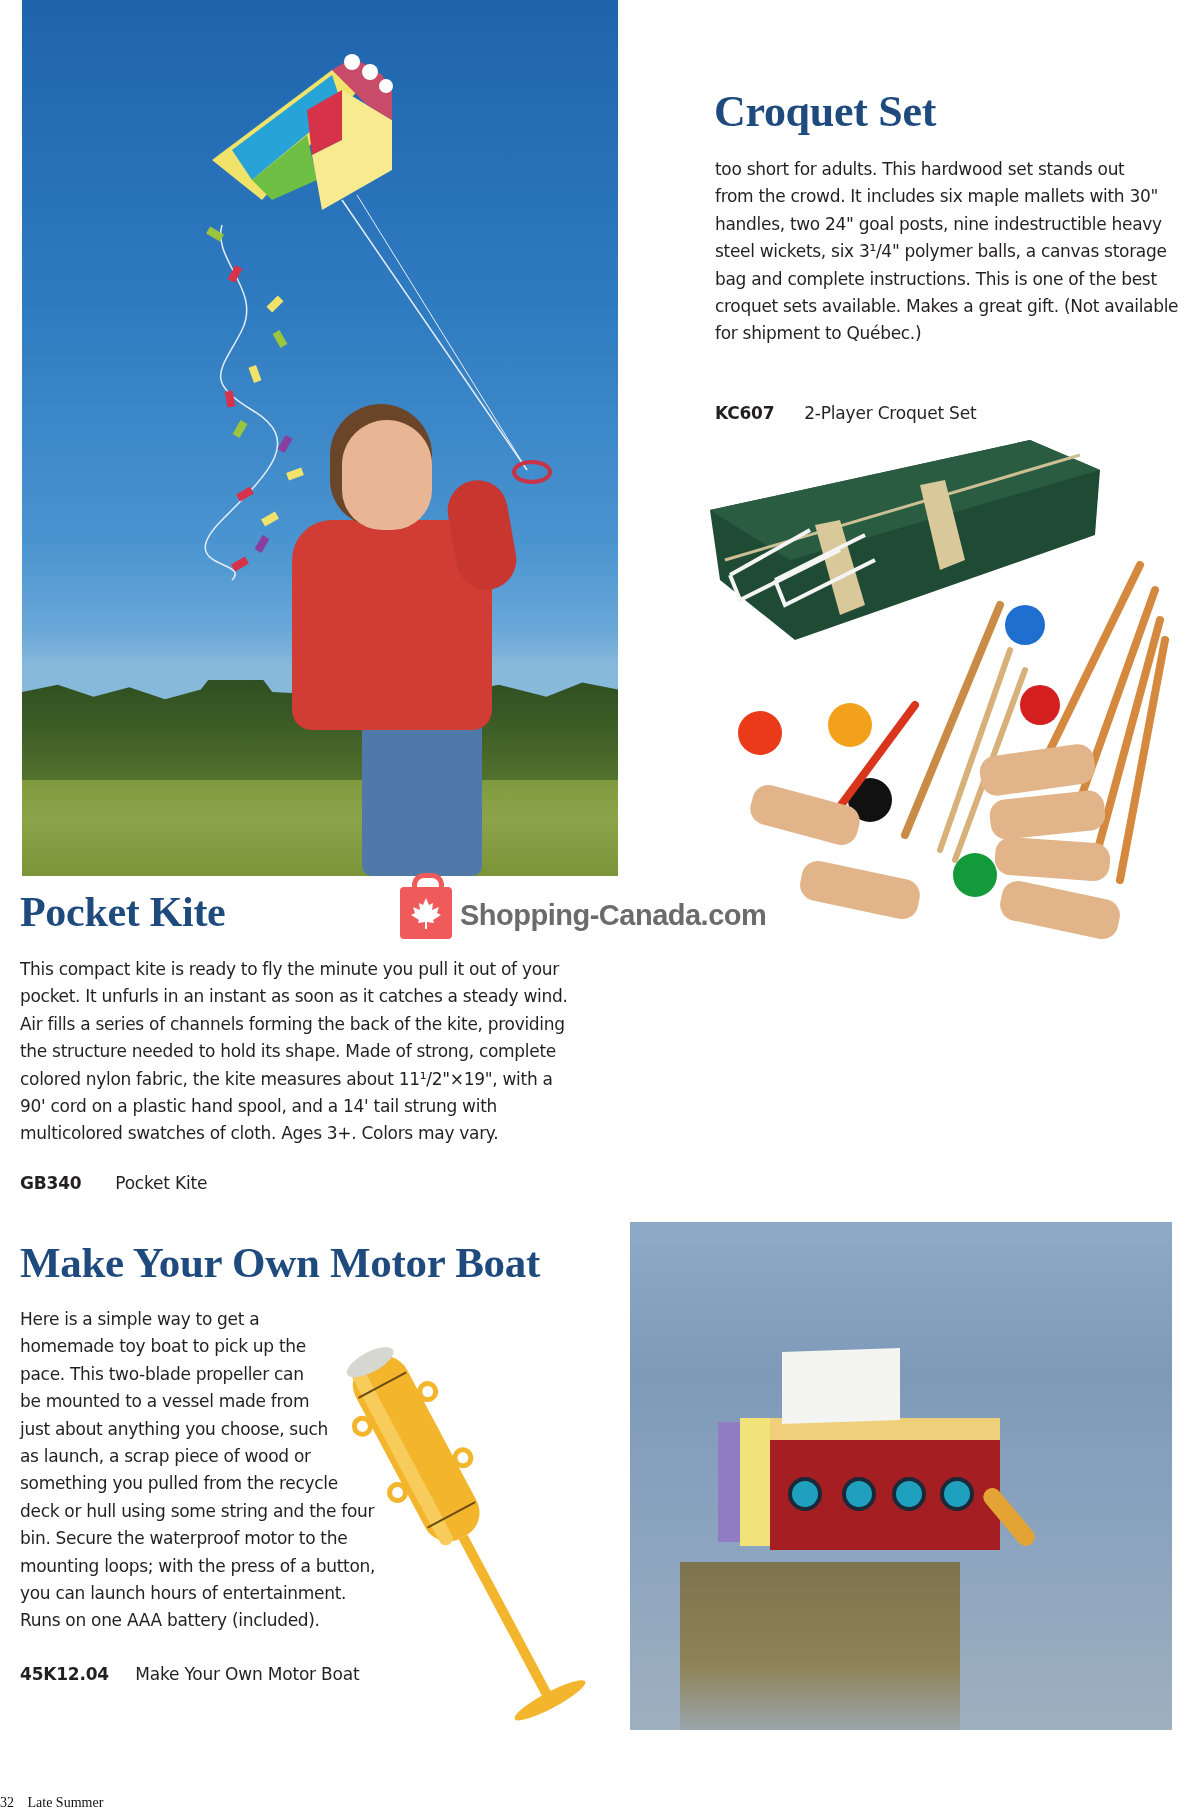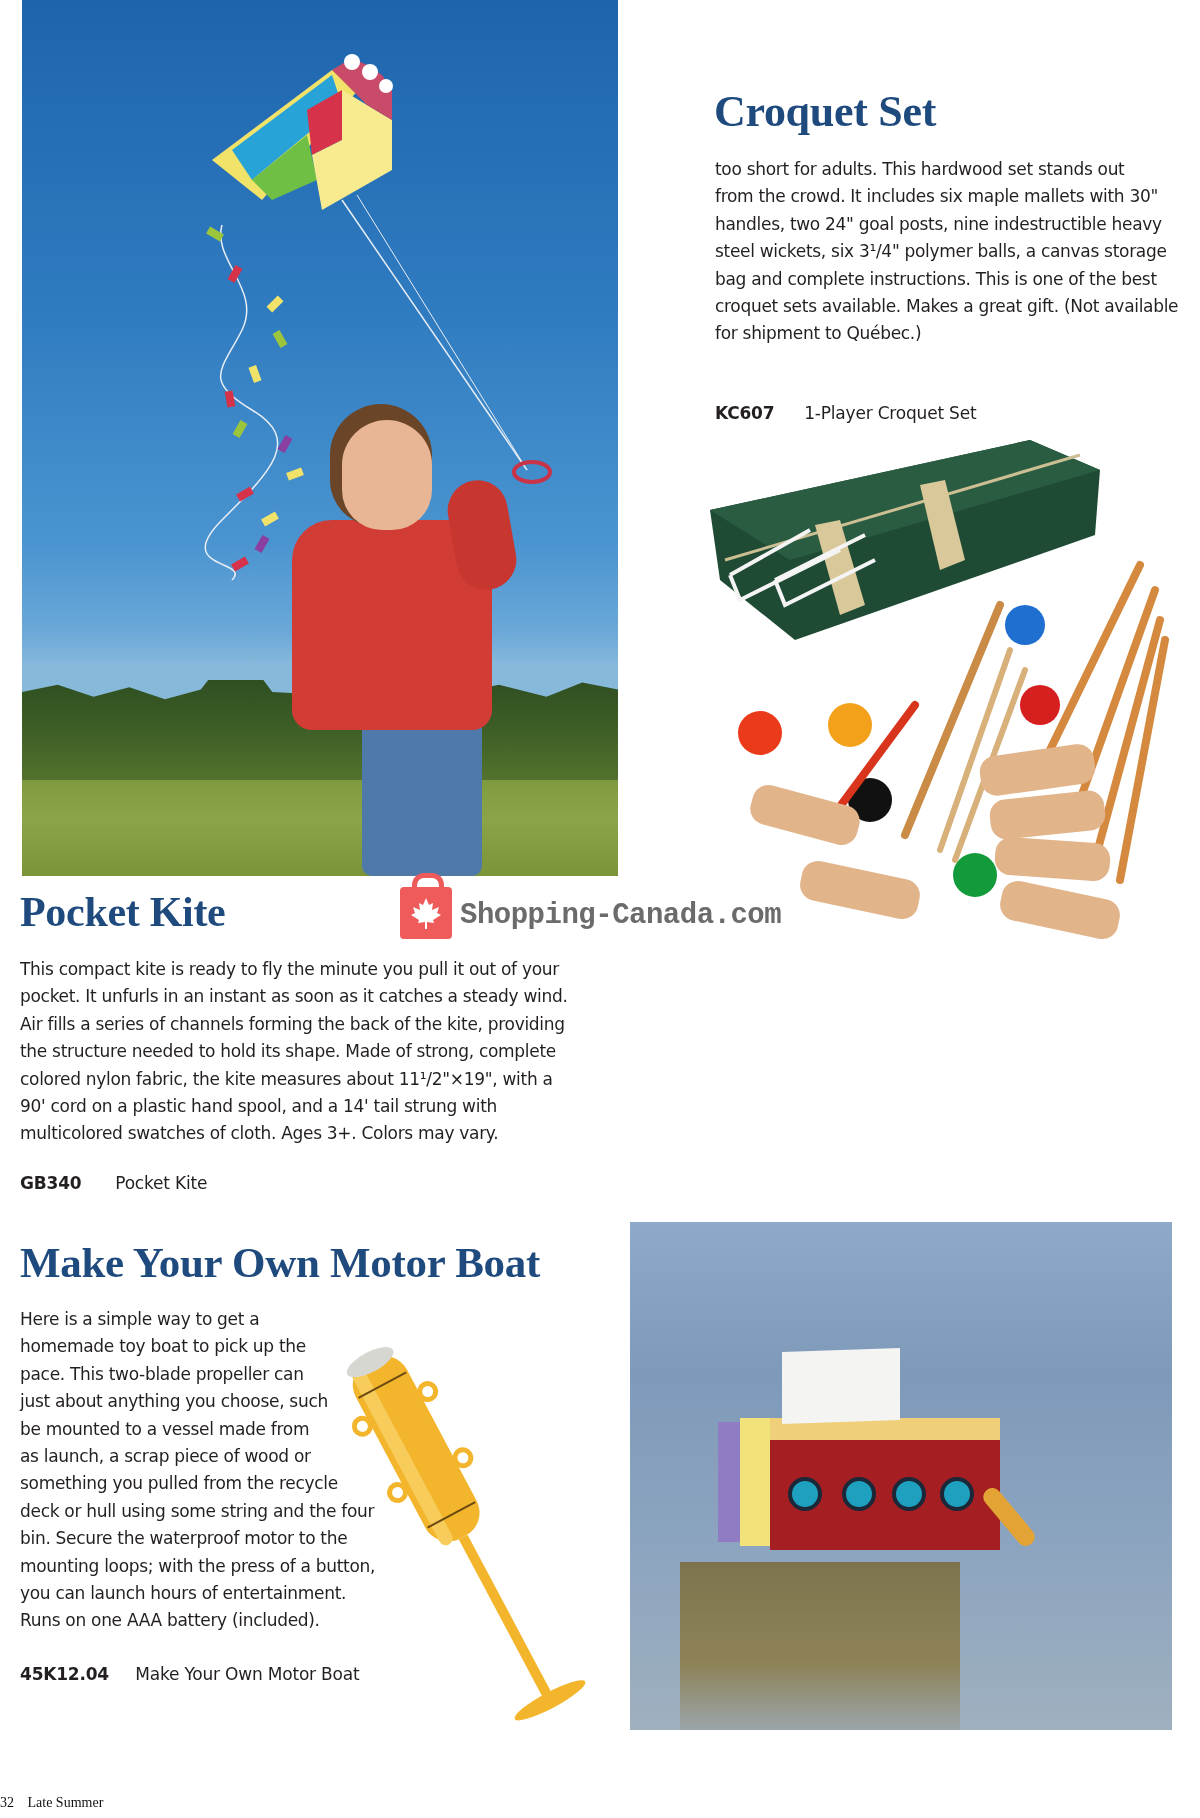--- a/index.html
+++ b/index.html
@@ -113,21 +113,21 @@
   .watermark .bag {
     width: 52px; height: 52px; background: #ef5a5a; border-radius: 4px; position: relative;
     margin-right: 8px; margin-top: 10px;
   }
   .watermark .bag::before {
     content: ""; position: absolute; left: 12px; top: -14px; width: 22px; height: 18px;
     border: 5px solid #ef5a5a; border-bottom: none; border-radius: 12px 12px 0 0;
   }
   .watermark .leaf { position: absolute; left: 8px; top: 8px; width: 36px; height: 36px; }
   .watermark .text {
-    font-family: Liberation Mono, monospace; font-weight: bold; font-size: 29px;
+    font-family: Liberation Sans, sans-serif; font-weight: bold; font-size: 29px;
     color: #6b6b6b; letter-spacing: -0.5px; margin-top: 14px;
   }
 
   
   .footer {
     left: 0; top: 1795px; font-family: Liberation Serif, serif;
     font-size: 14px; color: #111; white-space: nowrap;
   }
   .footer .page-num { margin-right: 10px; }
 </style>
@@ -182,21 +182,21 @@
   <span class="line">from the crowd. It includes six maple mallets with 30"</span>
   <span class="line">handles, two 24" goal posts, nine indestructible heavy</span>
   <span class="line">steel wickets, six 3¹/4" polymer balls, a canvas storage</span>
   <span class="line">bag and complete instructions. This is one of the best</span>
   <span class="line">croquet sets available. Makes a great gift. (Not available</span>
   <span class="line">for shipment to Québec.)</span>
 </div>
 
 <div class="sku-row" style="left:715px; top:403px;">
   <span class="sku-code" style="width:84px;">KC607</span>
-  <span class="sku-name">1-Player Croquet Set</span>
+  <span class="sku-name">2-Player Croquet Set</span>
 </div>
 
 <svg class="abs croquet-photo" viewBox="0 0 480 520">
 
   <polygon points="10,70 330,0 400,30 395,95 95,200 20,140" fill="#1f4a34"></polygon>
   <polygon points="10,70 330,0 400,30 90,120" fill="#2a5c42"></polygon>
   <line x1="25" y1="120" x2="380" y2="15" stroke="#cdbf94" stroke-width="3"></line>
   <polygon points="220,45 245,40 265,120 240,130" fill="#d8c89a"></polygon>
   <polygon points="115,85 140,80 165,165 140,175" fill="#d8c89a"></polygon>
 
@@ -258,22 +258,22 @@
   <span class="sku-code" style="width:90px;">GB340</span>
   <span class="sku-name">Pocket Kite</span>
 </div>
 
 <h1 class="heading" style="left:20px; top:1238px; font-size:43px;">Make Your Own Motor Boat</h1>
 
 <div class="body-text" style="left:20px; top:1306px;">
   <span class="line">Here is a simple way to get a</span>
   <span class="line">homemade toy boat to pick up the</span>
   <span class="line">pace. This two-blade propeller can</span>
+  <span class="line">be mounted to a vessel made from</span>
   <span class="line">just about anything you choose, such</span>
-  <span class="line">be mounted to a vessel made from</span>
   <span class="line">as launch, a scrap piece of wood or</span>
   <span class="line">something you pulled from the recycle</span>
   <span class="line">deck or hull using some string and the four</span>
   <span class="line">bin. Secure the waterproof motor to the</span>
   <span class="line">mounting loops; with the press of a button,</span>
   <span class="line">you can launch hours of entertainment.</span>
   <span class="line">Runs on one AAA battery (included).</span>
 </div>
 
 <div class="sku-row" style="left:20px; top:1664px;">

